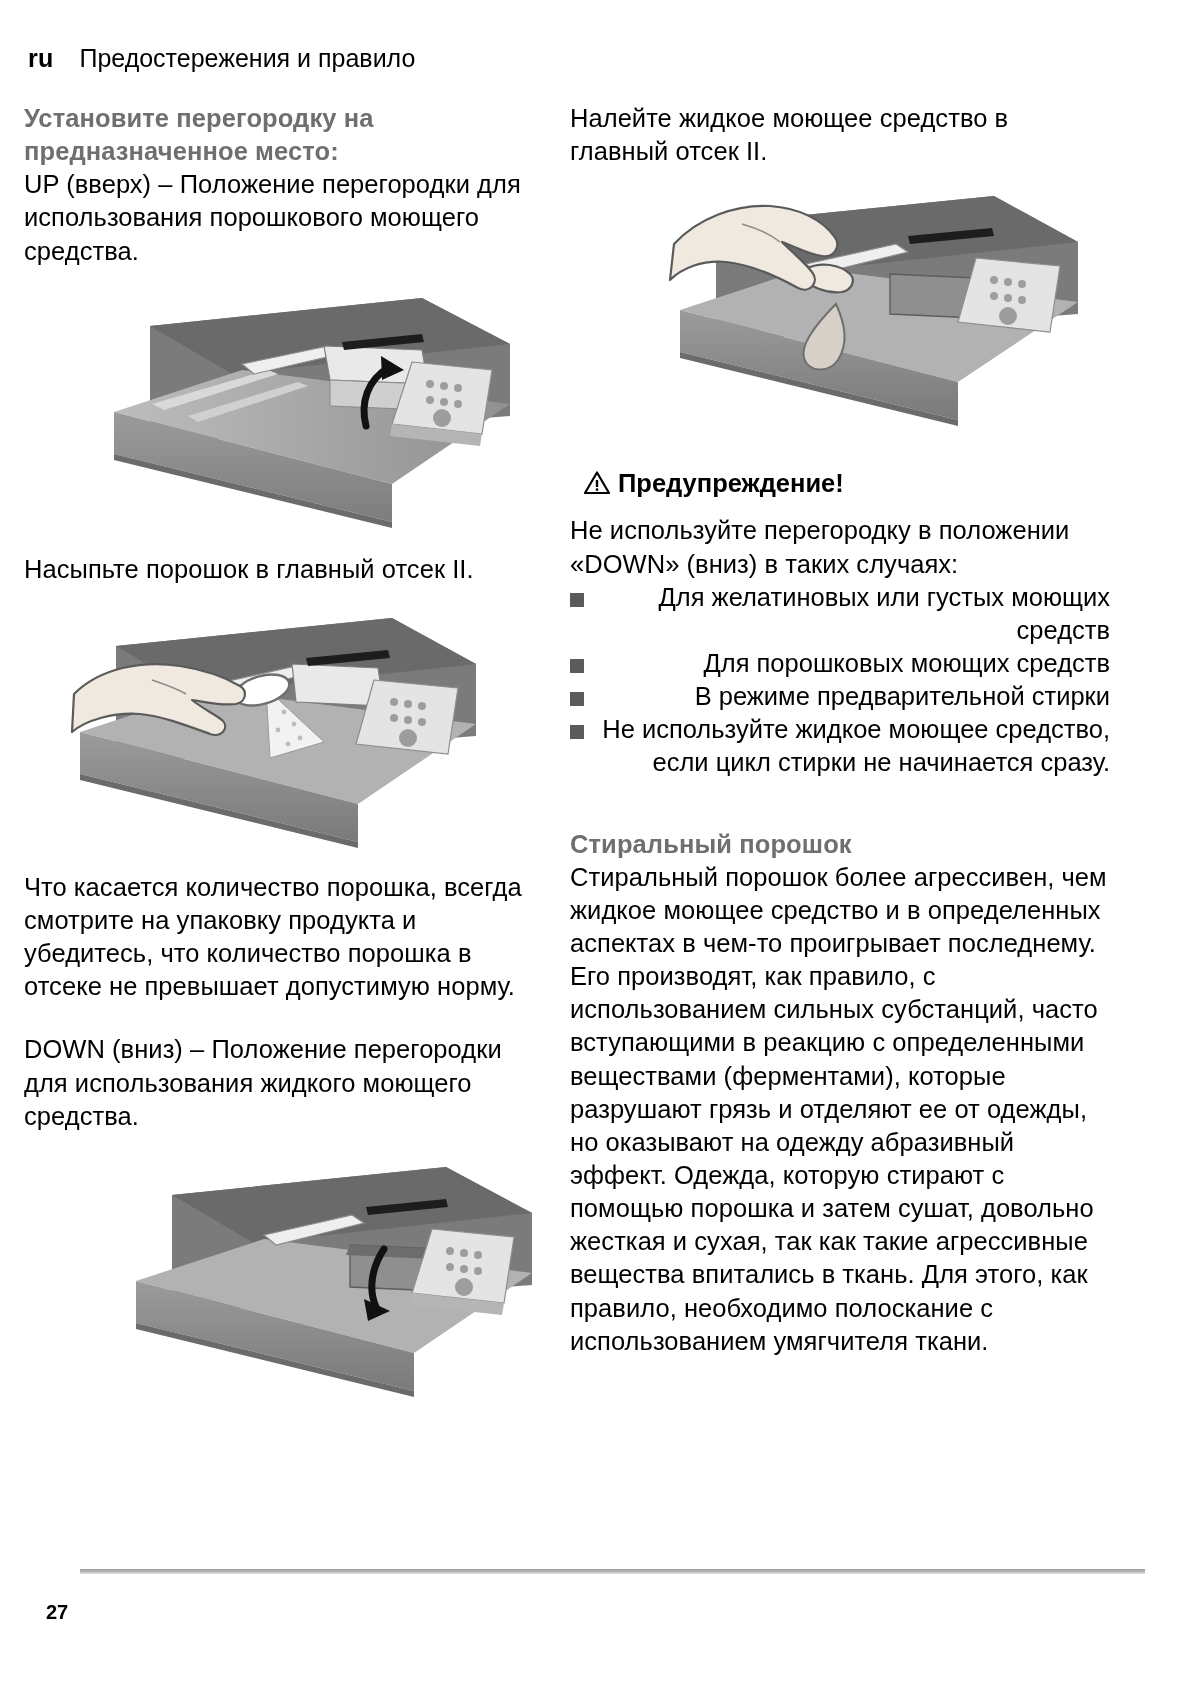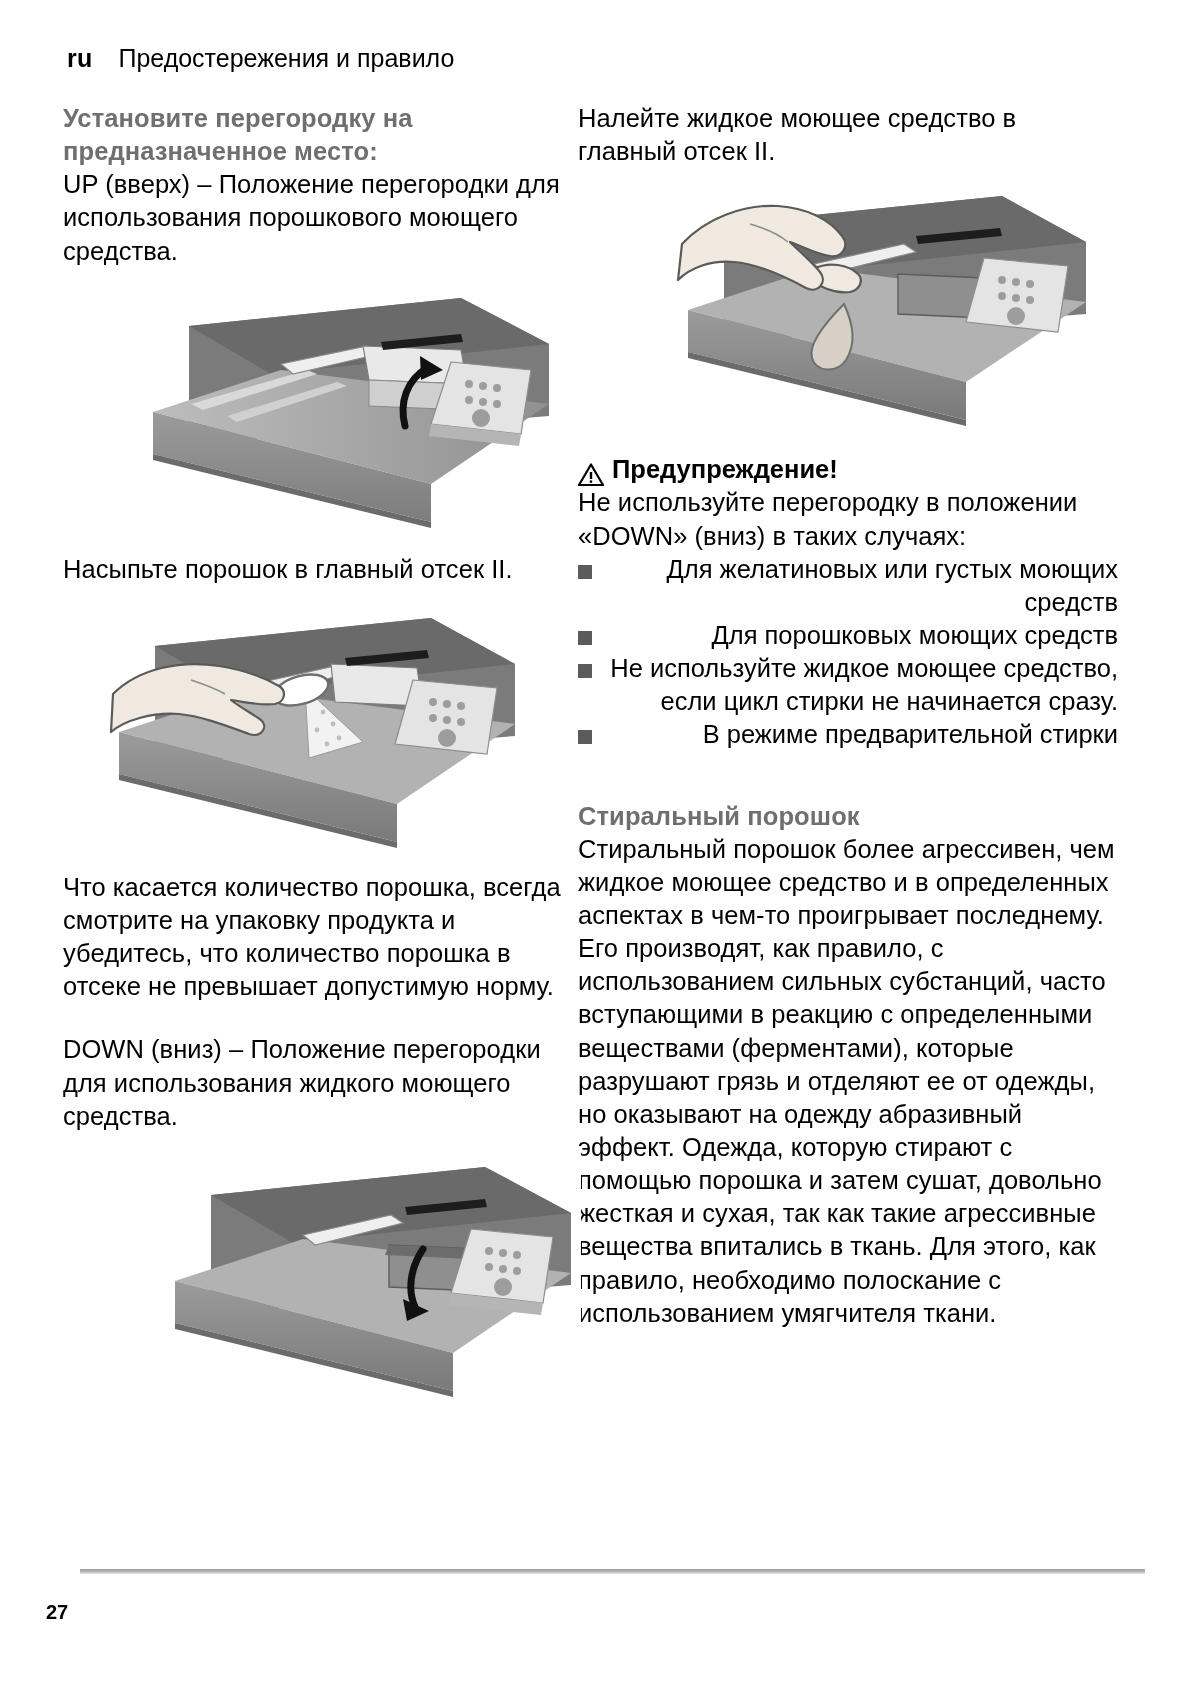--- a/index.html
+++ b/index.html
@@ -3,49 +3,49 @@
 <meta charset="utf-8">
 <title>Manual page</title>
 <style>
   html,body{margin:0;padding:0;background:#ffffff;}
   body{
     width:1190px;height:1684px;
     font-family:"Liberation Sans","DejaVu Sans",sans-serif;
     color:#000;
     -webkit-font-smoothing:antialiased;
   }
-  .page{position:relative;width:1190px;height:1684px;box-sizing:border-box;padding:40px 40px 0 63px;}
+  .page{position:relative;width:1190px;height:1684px;box-sizing:border-box;padding:40px 40px 0 24px;}
 
   
   .hdr{display:flex;align-items:baseline;gap:26px;height:34px;margin:4px 0 0 4px;}
   .hdr .lang{font-weight:bold;font-size:25px;color:#000;letter-spacing:0.2px;}
   .hdr .crumb{font-size:25px;color:#000;}
 
   
-  .cols{display:flex;gap:10px;margin-top:24px;}
+  .cols{display:flex;gap:41px;margin-top:24px;}
   .col{width:505px;}
   .col.right{width:540px;}
 
   h2.sec{
     font-size:25.5px;font-weight:bold;color:#6f6f6f;
     margin:0;line-height:1.30;letter-spacing:0.1px;
   }
   p.body{
     font-size:25.5px;line-height:1.30;color:#000;margin:0;
     letter-spacing:0.05px;
   }
   p.body.gap{margin-top:26px;}
   .b{font-weight:normal;color:#000;}
   .spacer-sm{height:14px;}
   .spacer-md{height:30px;}
   .spacer-lg{height:48px;}
 
   h3.warn{
-    font-size:25.5px;font-weight:bold;color:#000;margin:0;
-    display:flex;align-items:center;gap:9px;line-height:1.3;
+    font-size:25.5px;font-weight:bold;color:#000;margin:14px;
+    display:flex;align-items:flex-start;gap:9px;line-height:1.3;
   }
   .warn-tri{display:inline-block;width:25px;height:22px;position:relative;top:2px;flex:0 0 auto;}
 
   ul.bullets{list-style:none;margin:0;padding:0;}
   ul.bullets li{
     display:flex;align-items:flex-start;gap:8px;
     font-size:25.5px;line-height:1.30;color:#000;
   }
   ul.bullets li .sq{
     flex:0 0 auto;width:14px;height:14px;background:#5b5b5b;
@@ -297,25 +297,25 @@
         <li>
           <span class="sq"></span>
           <span class="txt">Для желатиновых или густых моющих средств</span>
         </li>
         <li>
           <span class="sq"></span>
           <span class="txt">Для порошковых моющих средств</span>
         </li>
         <li>
           <span class="sq"></span>
-          <span class="txt">Не используйте жидкое моющее средство, если цикл стирки не начинается сразу.</span>
+          <span class="txt">В режиме предварительной стирки</span>
         </li>
         <li>
           <span class="sq"></span>
-          <span class="txt">В режиме предварительной стирки</span>
+          <span class="txt">Не используйте жидкое моющее средство, если цикл стирки не начинается сразу.</span>
         </li>
       </ul>
 
 
       <div class="spacer-lg"></div>
 
       <h2 class="sec">Стиральный порошок</h2>
       <p class="body">Стиральный порошок более агрессивен, чем жидкое моющее средство и в определенных аспектах в чем-то проигрывает последнему. Его производят, как правило, с использованием сильных субстанций, часто вступающими в реакцию с определенными веществами (ферментами), которые разрушают грязь и отделяют ее от одежды, но оказывают на одежду абразивный эффект. Одежда, которую стирают с помощью порошка и затем сушат, довольно жесткая и сухая, так как такие агрессивные вещества впитались в ткань. Для этого, как правило, необходимо полоскание с использованием умягчителя ткани.</p>
 
     </div>

